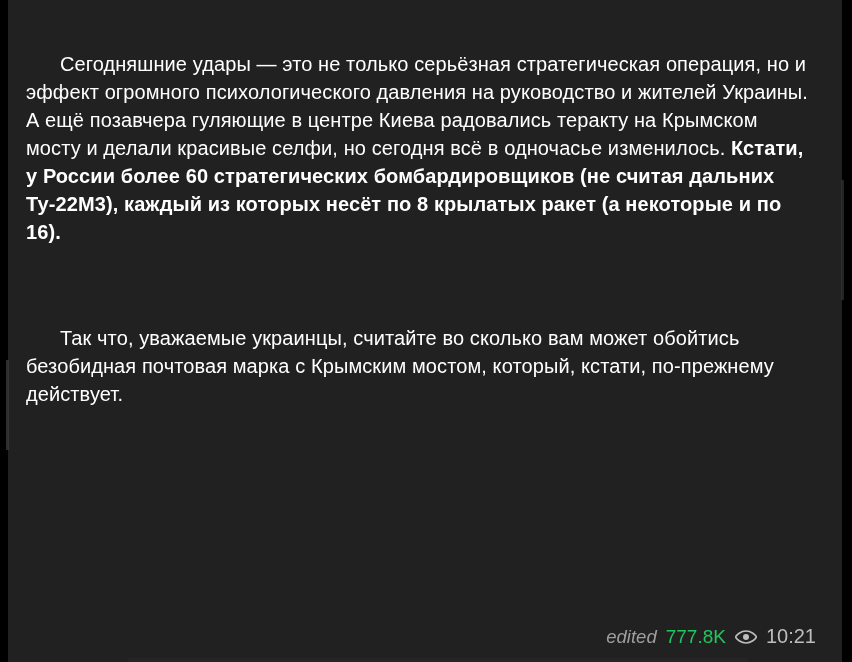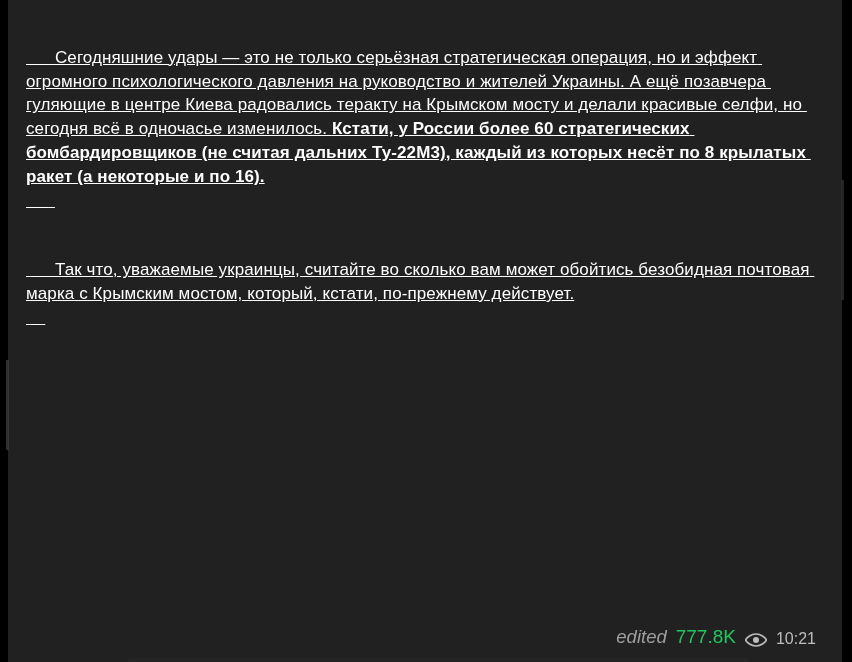--- a/index.html
+++ b/index.html
@@ -43,41 +43,40 @@
     left: 8px;
     top: 0;
     width: 834px;
     height: 662px;
     background: #212121;
     box-sizing: border-box;
     padding: 22px 26px 0 18px;
   }
   .msg-text {
     color: #ffffff;
-    font-size: 17px;
+    font-size: 20px;
     line-height: 1.40;
     letter-spacing: 0.1px;
     white-space: pre-wrap;
     word-wrap: break-word;
-    text-decoration: underline;
   }
   .msg-text .bold {
     font-weight: bold;
   }
   .para-gap {
     display: block;
     height: 22px;
   }
   
   .msg-meta {
     position: absolute;
     right: 26px;
     bottom: 14px;
     display: flex;
-    align-items: flex-end;
+    align-items: center;
     gap: 9px;
     font-size: 19px;
     color: #a8a8a8;
   }
   .msg-meta .edited {
     font-style: italic;
     color: #9e9e9e;
     font-size: 18.5px;
   }
   .msg-meta .views-count {
@@ -86,21 +85,21 @@
   }
   .msg-meta .eye-icon {
     display: inline-flex;
     align-items: center;
     justify-content: center;
     width: 22px;
     height: 16px;
   }
   .msg-meta .time {
     color: #bdbdbd;
-    font-size: 16px;
+    font-size: 20px;
   }
   
   .bottom-hint {
     position: absolute;
     left: 120px;
     bottom: -2px;
     width: 620px;
     height: 6px;
     background: #2a2a2a;
     opacity: 0.55;

